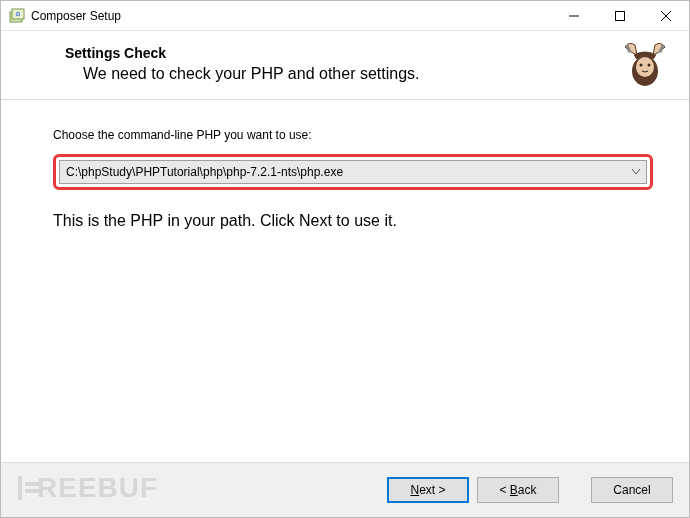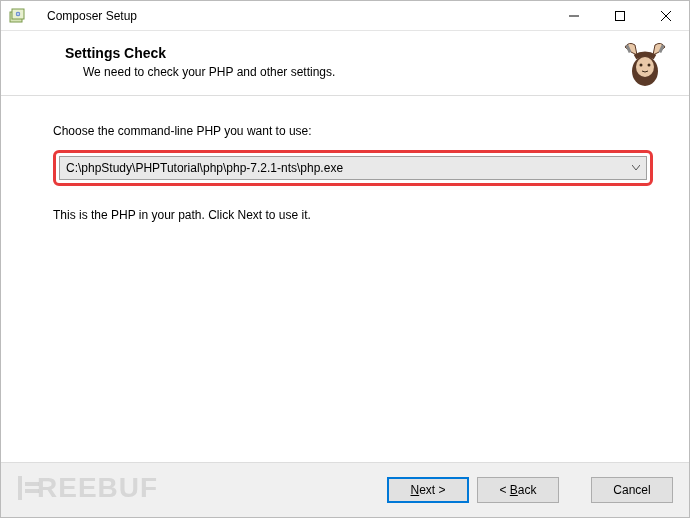--- a/index.html
+++ b/index.html
@@ -23,21 +23,20 @@
       background: #fff;
       display: flex;
       flex-direction: column;
     }
     .titlebar {
       height: 30px;
       background: #fff;
       display: flex;
       align-items: center;
       border-bottom: 1px solid #e5e5e5;
-      gap: 16px;
     }
     .titlebar-icon {
       width: 16px;
       height: 16px;
       margin-left: 8px;
       margin-right: 6px;
       display: inline-flex;
       align-items: center;
       justify-content: center;
     }
@@ -66,21 +65,21 @@
       background: #fff;
       margin-left: 34px;
     }
     .header-title {
       font-size: 14px;
       font-weight: bold;
       color: #000;
       margin-bottom: 4px;
     }
     .header-subtitle {
-      font-size: 12px;
+      font-size: 16px;
       color: #000;
       margin-left: 18px;
     }
     .header-image {
       position: absolute;
       right: 16px;
       top: 6px;
       width: 56px;
       height: 56px;
     }
@@ -137,21 +136,21 @@
       height: 30px;
       background: #e1e1e1;
       border: 1px solid #adadad;
       font-size: 12px;
       font-family: inherit;
       cursor: pointer;
       padding: 0 14px;
       align-self: center;
     }
     .path-info {
-      font-size: 12px;
+      font-size: 16px;
       color: #000;
     }
     .footer {
       border-top: 1px solid #ddd;
       background: #f0f0f0;
       padding: 14px 16px;
       display: flex;
       justify-content: flex-end;
       gap: 8px;
     }

